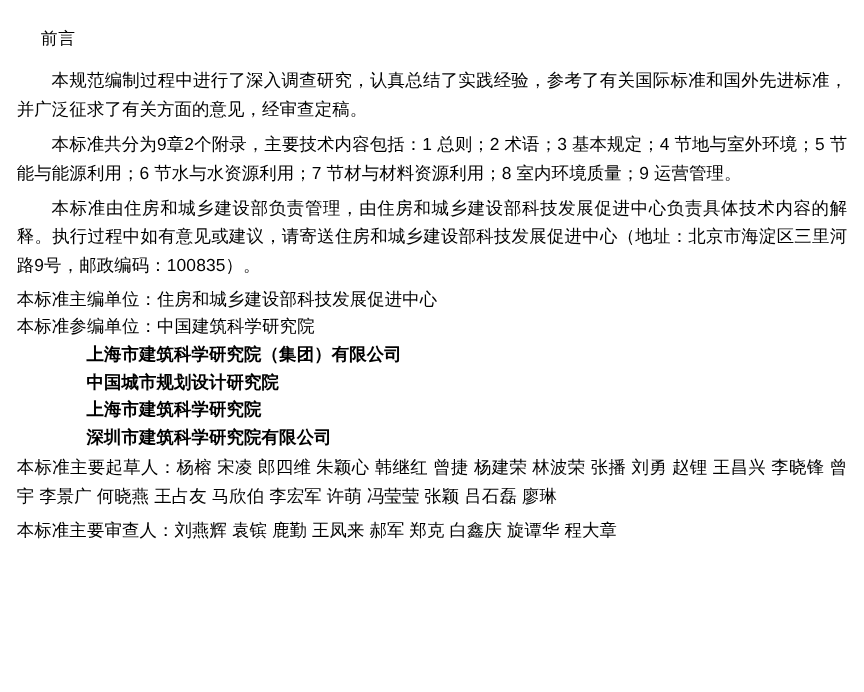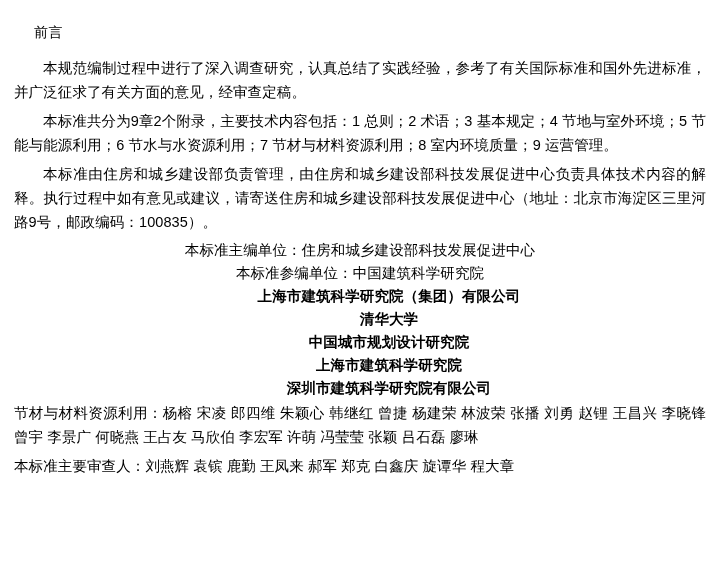--- a/index.html
+++ b/index.html
@@ -40,21 +40,20 @@
   }
   .unit-line {
     font-size: 14.5px;
     line-height: 23px;
     margin: 0;
     letter-spacing: 0.1px;
   }
   .unit-list {
     margin: 0;
     padding: 0;
-    text-align: center;
   }
   .unit-list .sub {
     margin-left: 58px;
     font-weight: bold;
   }
   .block-gap {
     height: 1px;
   }
 </style>
 </head>
@@ -65,25 +64,24 @@
   <div class="doc-title">前言</div>
 
   <p class="para indent">本规范编制过程中进行了深入调查研究，认真总结了实践经验，参考了有关国际标准和国外先进标准，并广泛征求了有关方面的意见，经审查定稿。</p>
   <p class="para indent">本标准共分为9章2个附录，主要技术内容包括：1 总则；2 术语；3 基本规定；4 节地与室外环境；5 节能与能源利用；6 节水与水资源利用；7 节材与材料资源利用；8 室内环境质量；9 运营管理。</p>
   <p class="para indent">本标准由住房和城乡建设部负责管理，由住房和城乡建设部科技发展促进中心负责具体技术内容的解释。执行过程中如有意见或建议，请寄送住房和城乡建设部科技发展促进中心（地址：北京市海淀区三里河路9号，邮政编码：100835）。</p>
 
   <div class="unit-list">
     <p class="unit-line"><span>本标准主编单位：</span><span>住房和城乡建设部科技发展促进中心</span></p>
     <p class="unit-line"><span>本标准参编单位：</span><span>中国建筑科学研究院</span></p>
     <p class="unit-line sub">上海市建筑科学研究院（集团）有限公司</p>
-    <p class="unit-line sub">清华大学</p>
     <p class="unit-line sub">中国城市规划设计研究院</p>
     <p class="unit-line sub">上海市建筑科学研究院</p>
     <p class="unit-line sub">深圳市建筑科学研究院有限公司</p>
   </div>
 
   <div class="block-gap"></div>
 
-  <p class="para"><span>节材与材料资源利用：</span><span>杨榕 宋凌 郎四维 朱颖心 韩继红 曾捷 杨建荣 林波荣 张播 刘勇 赵锂 王昌兴 李晓锋 曾宇 李景广 何晓燕 王占友 马欣伯 李宏军 许萌 冯莹莹 张颖 吕石磊 廖琳</span></p>
+  <p class="para"><span>本标准主要起草人：</span><span>杨榕 宋凌 郎四维 朱颖心 韩继红 曾捷 杨建荣 林波荣 张播 刘勇 赵锂 王昌兴 李晓锋 曾宇 李景广 何晓燕 王占友 马欣伯 李宏军 许萌 冯莹莹 张颖 吕石磊 廖琳</span></p>
 
   <p class="para"><span>本标准主要审查人：</span><span>刘燕辉 袁镔 鹿勤 王凤来 郝军 郑克 白鑫庆 旋谭华 程大章</span></p>
 
 </div>
 
 </body></html>

